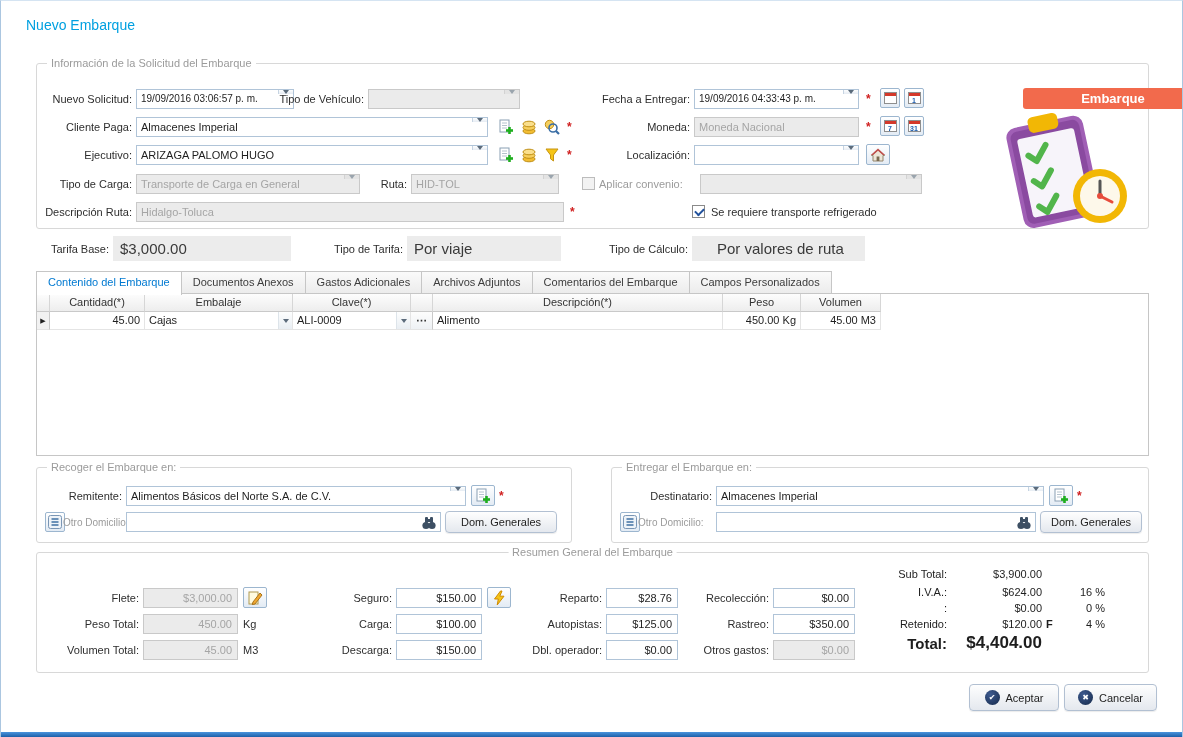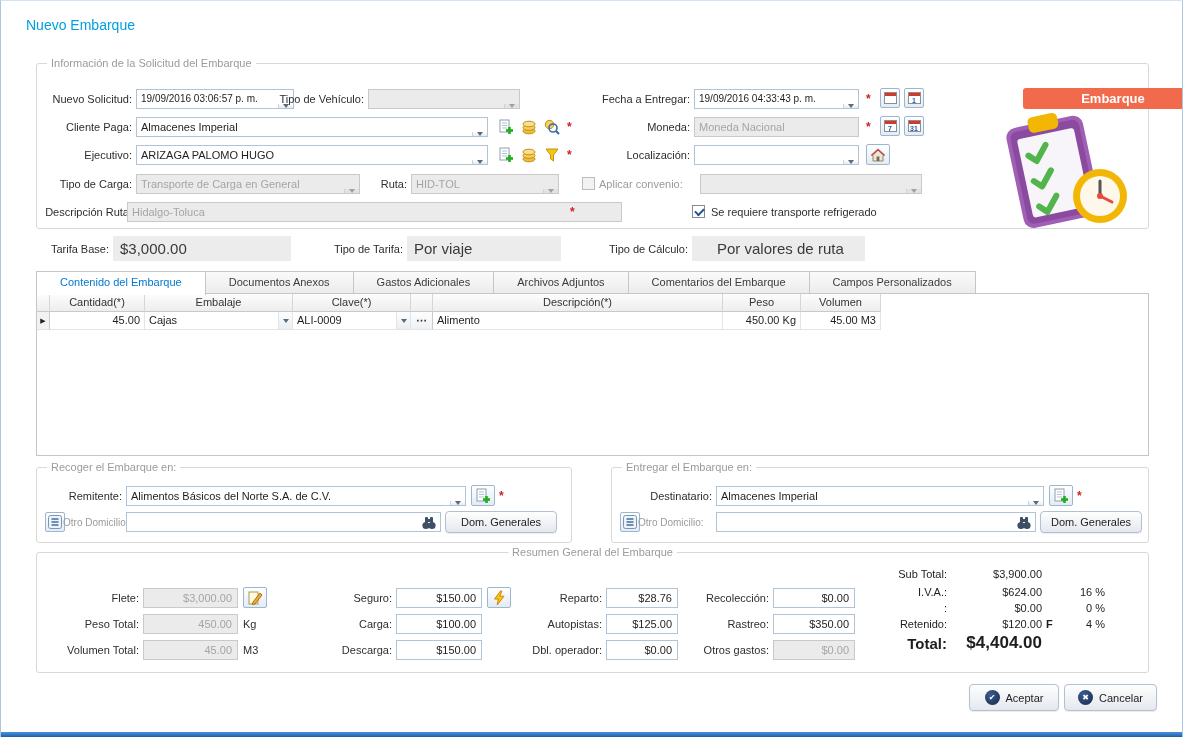--- a/index.html
+++ b/index.html
@@ -12,21 +12,21 @@
                background:linear-gradient(#4a94dd,#1c5fa8); }
   .page-title { position:absolute; left:25px; top:16px; font-size:14px; color:#00a0e0; }
 
   .group { position:absolute; border:1px solid #d8d8d8; border-radius:3px; }
   .group-title { position:absolute; background:#fff; padding:0 4px; color:#9b9b9b; font-size:11px; line-height:13px; white-space:nowrap; }
 
   .lbl { position:absolute; height:20px; line-height:20px; text-align:right; color:#2e2e2e; white-space:nowrap; }
   .lbl.left { text-align:left; }
   .lbl.dim { color:#9b9b9b; }
 
-  .combo, .tbox { position:absolute; height:20px; background:#fff; border:1px solid #b0c4d8; display:flex; align-items:flex-end; }
+  .combo, .tbox { position:absolute; height:20px; background:#fff; border:1px solid #b0c4d8; display:flex; align-items:flex-start; }
   .combo .val, .tbox .val { flex:1; padding:0 4px; line-height:18px; white-space:nowrap; overflow:hidden; }
   .val.small { font-size:10px; }
   .combo .ddbtn { width:15px; border-left:1px solid #c6d4e2; background:linear-gradient(#fdfefe,#e6ecf3);
                   display:flex; align-items:center; justify-content:center; }
   .arr { width:0; height:0; border-left:3.5px solid transparent; border-right:3.5px solid transparent; border-top:4px solid #5b6b7b; }
   .disabled { background:#ebebeb !important; border-color:#c9c9c9 !important; }
   .disabled .val { color:#a5a5a5; }
   .disabled .ddbtn { background:#e3e3e3; border-left-color:#d2d2d2; }
   .disabled .ddbtn .arr { border-top-color:#9aa4ad; }
 
@@ -44,21 +44,21 @@
 
   .cb { position:absolute; width:13px; height:13px; background:#fff; border:1px solid #8a8a8a; }
   .cb.checked::after { content:""; position:absolute; left:2px; top:2px; width:7px; height:4px;
                        border-left:2px solid #21519c; border-bottom:2px solid #21519c; transform:rotate(-45deg); }
   .cb.off { background:#f2f2f2; border-color:#bcbcbc; }
 
   .valuebox { position:absolute; height:25px; background:#ececec; color:#3a3a3a; font-size:15px; line-height:25px;
               padding:0 7px; white-space:nowrap; overflow:hidden; }
 
   .tabbar { position:absolute; left:35px; top:270px; height:23px; display:flex; }
-  .tab { padding:0 23px; line-height:21px; height:23px; border:1px solid #c6c6c6; border-left:none;
+  .tab { padding:0 11px; line-height:21px; height:23px; border:1px solid #c6c6c6; border-left:none;
          background:linear-gradient(#fafafa,#ececec); color:#3c3c3c; cursor:pointer; white-space:nowrap; }
   .tab:first-child { border-left:1px solid #c6c6c6; }
   .tab.active { background:#fff; color:#0079d1; height:24px; border-bottom:none; position:relative; z-index:2; }
   .tabpage { position:absolute; left:35px; top:292px; width:1113px; height:163px; border:1px solid #c6c6c6; background:#fff; }
 
   .grid { position:absolute; left:0; top:0; display:grid; grid-template-columns:13px 95px 148px 118px 22px 290px 78px 80px; }
   .gh { background:linear-gradient(#fdfdfd,#ededed); border-right:1px solid #d6d6d6; border-bottom:1px solid #c9c9c9;
         height:18px; line-height:17px; text-align:center; white-space:nowrap; overflow:hidden; color:#333; }
   .gc { background:#fff; border-right:1px solid #e4e4e4; border-bottom:1px solid #e4e4e4; height:18px; line-height:17px;
         padding:0 4px; white-space:nowrap; overflow:hidden; }
@@ -282,21 +282,21 @@
     <span class="cb off" style="left:545px;top:113px;"></span>
     <span class="lbl left dim" style="left:562px;top:110px;width:95px;">Aplicar convenio:</span>
     <div class="combo disabled" style="left:663px;top:110px;width:222px;">
       <span class="val"></span>
       <span class="ddbtn">
           <i class="arr"></i>
         </span>
     </div>
 
     <span class="lbl" style="left:3px;top:138px;width:92px;">Descripción Ruta:</span>
-    <div class="tbox disabled" style="left:90px;top:138px;width:495px;">
+    <div class="tbox disabled" style="left:99px;top:138px;width:428px;">
       <span class="val">Hidalgo-Toluca</span>
     </div>
     <span class="req" style="left:533px;top:141px;">*</span>
     <span class="cb checked" style="left:655px;top:141px;"></span>
     <span class="lbl left" style="left:674px;top:138px;width:200px;">Se requiere transporte refrigerado</span>
 
     <div class="banner" style="left:938px;top:24px;width:180px;height:21px;margin-left:48px;">Embarque</div>
     <svg style="position:absolute;left:945px;top:48px;" width="160" height="116" viewBox="0 0 160 116">
       <g transform="rotate(-12 75 58)">
         <rect x="32" y="8" width="78" height="102" rx="10" fill="#a05fb5"></rect>

